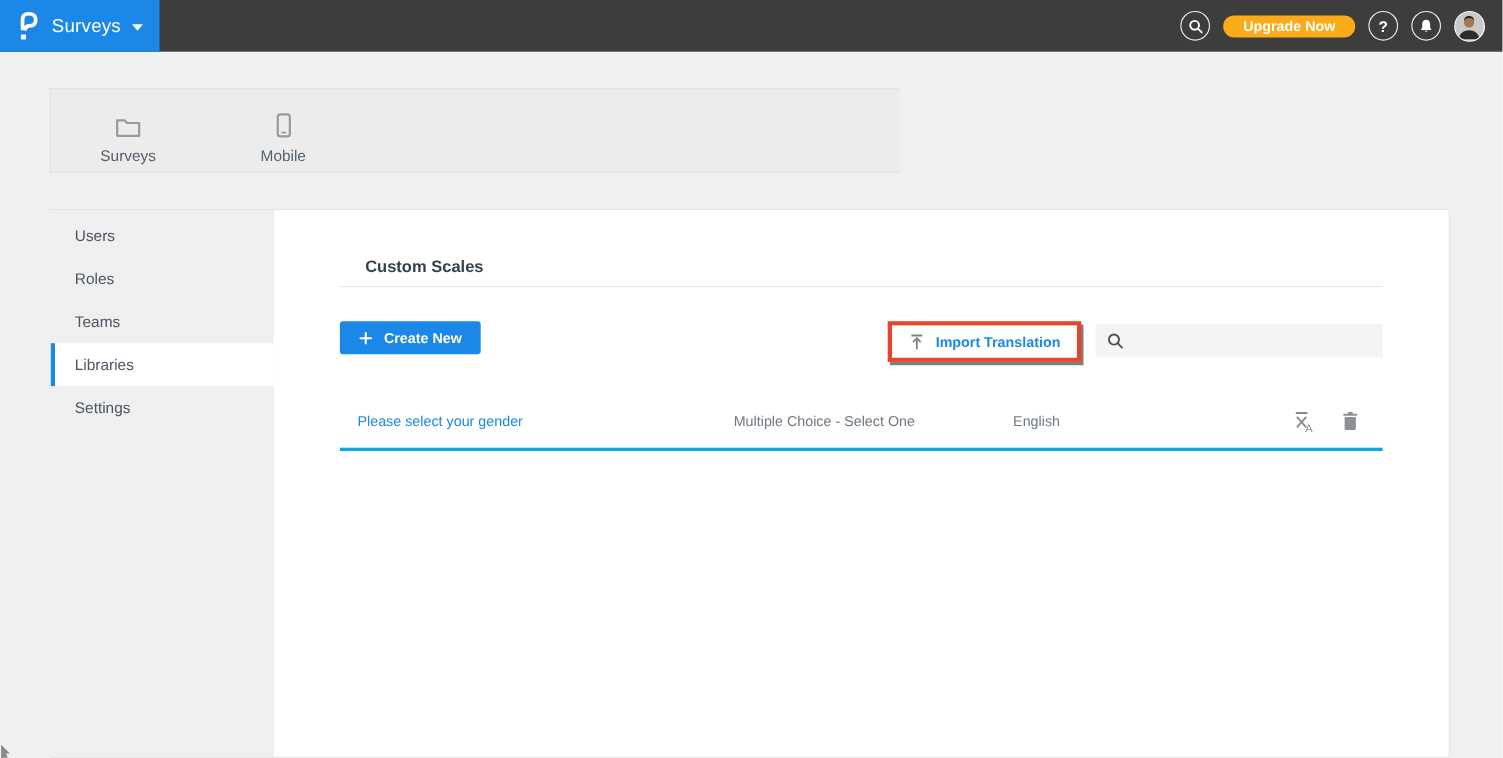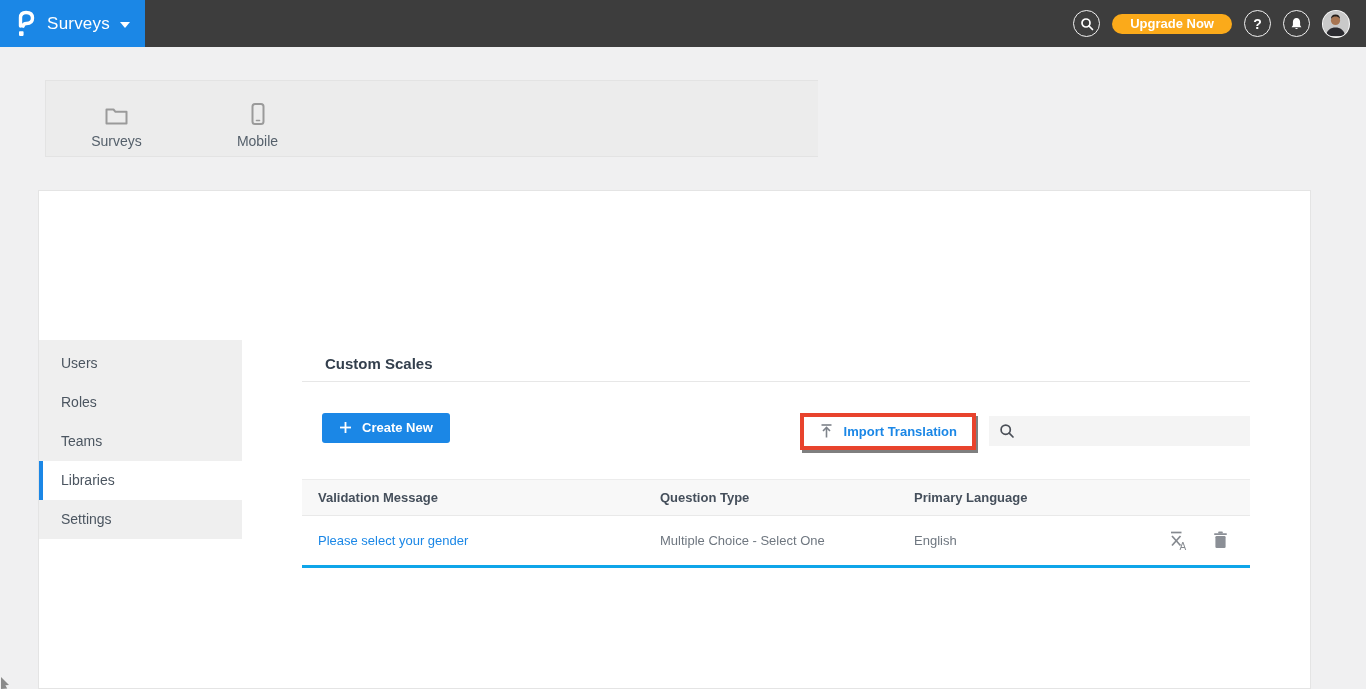--- a/index.html
+++ b/index.html
@@ -73,22 +73,22 @@
     margin-left:auto;margin-right:70px;list-style:none;
   }
   .banner-bullets li{
     color:#eef2fb;font-size:12px;line-height:21px;position:relative;padding-left:16px;
   }
   .banner-bullets li::before{
     content:"";position:absolute;left:2px;top:8px;width:5px;height:5px;border-radius:50%;background:#eef2fb;
   }
   
   .card{
-    position:absolute;top:190px;left:38px;width:1273px;height:499px;background:#fff;
-    border:1px solid #e4e4e4;display:flex;overflow:hidden;align-items:center;
+    position:absolute;top:190px;left:45px;width:1273px;height:499px;background:#fff;
+    border:1px solid #e4e4e4;display:flex;overflow:hidden;
   }
   .side{
     width:203px;background:#efefef;padding-top:4px;flex-shrink:0;
   }
   .side-item{
     height:39px;line-height:39px;padding-left:18px;font-size:14px;color:#4b5560;cursor:pointer;
     border-left:4px solid transparent;
   }
   .side-item.active{background:#fff;border-left:4px solid var(--accent);}
   .content{
@@ -103,21 +103,21 @@
     border-bottom:3px solid transparent;margin-bottom:-1px;
   }
   .ctab.active{border-bottom:3px solid var(--accent);}
   
   .toolbar{
     margin-top:31px;display:flex;align-items:flex-start;
   }
   .create-btn{
     height:30px;padding:4px 17px;background:var(--accent);border:none;border-radius:3px;
     color:#fff;font-family:inherit;font-size:13px;font-weight:bold;cursor:pointer;
-    display:flex;align-items:center;gap:10px;margin-left:20px;
+    display:flex;align-items:center;gap:10px;
   }
   .toolbar-right{margin-left:auto;display:flex;align-items:flex-start;gap:13px;}
   .red-annotation{
     border:4px solid var(--red);box-shadow:2px 3px 0 0 rgba(104,104,104,.85);
   }
   .import-btn{
     height:29px;padding:0 15px;background:#fff;border:none;cursor:pointer;
     display:flex;align-items:center;gap:10px;font-family:inherit;
     color:var(--accent);font-size:13px;font-weight:bold;
   }
@@ -269,26 +269,20 @@
               <circle cx="6.7" cy="6.7" r="4.6" fill="none" stroke="#4a4f57" stroke-width="1.7"></circle>
               <line x1="10.2" y1="10.2" x2="14" y2="14" stroke="#4a4f57" stroke-width="1.7" stroke-linecap="round"></line>
             </svg>
           </span>
           <input type="text" placeholder="" style="">
         </div>
       </div>
     </div>
 
     <div class="vtable">
-      <div class="t-head">
-        <div class="th">Validation Message</div>
-        <div class="th">Question Type</div>
-        <div class="th">Primary Language</div>
-        <div class="th"></div>
-      </div>
 
       <div class="t-row">
         <div class="td link">Please select your gender</div>
         <div class="td">Multiple Choice - Select One</div>
         <div class="td">English</div>
         <div class="row-actions">
           <span class="act">
             <span>
               <svg width="21" height="22" viewBox="0 0 21 22">
                 <line x1="3" y1="3.5" x2="13.5" y2="3.5" stroke="#85898f" stroke-width="1.7"></line>

